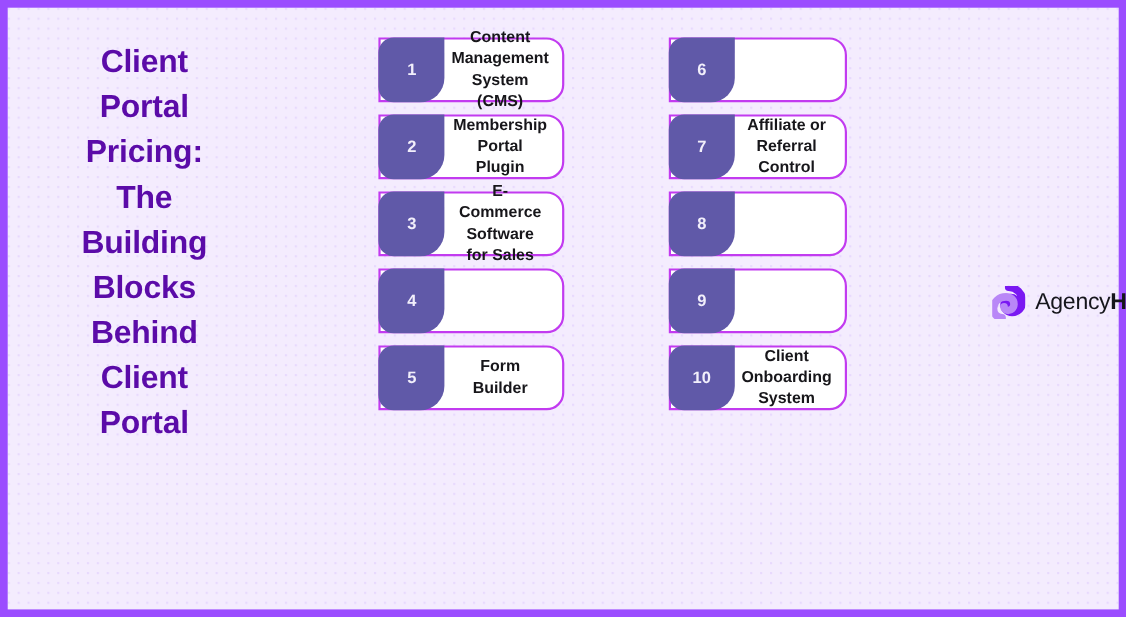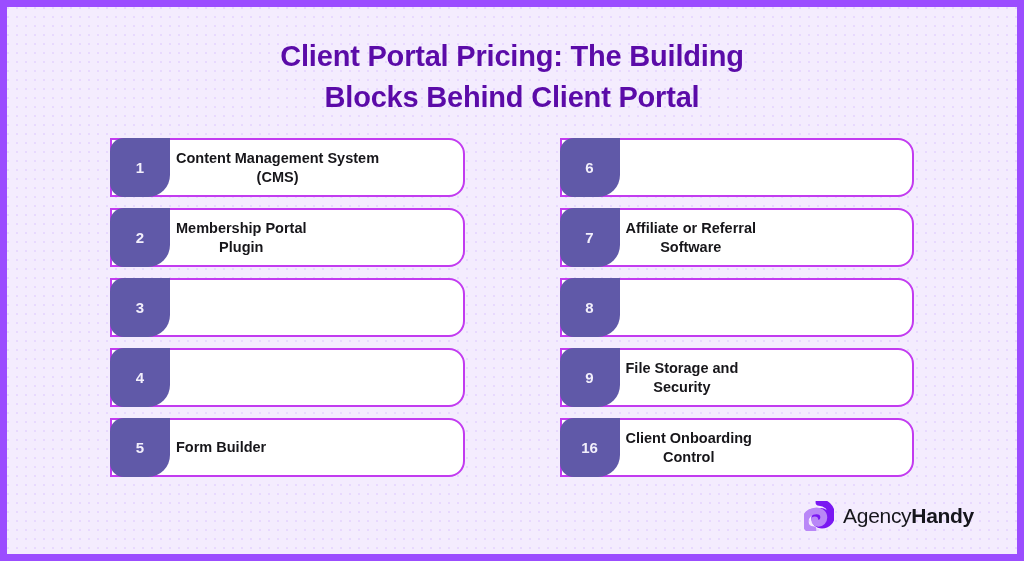--- a/index.html
+++ b/index.html
@@ -24,21 +24,20 @@
     
     background-image:
       radial-gradient(circle at 1px 1px, rgba(168,120,255,0.16) 1px, transparent 1.4px);
     background-size:9px 9px;
   }
 
   #page {
     position:absolute;
     inset:7px;
     display:flex;
-    flex-direction:column;
   }
 
   
   #title-block {
     padding:22px 60px 0 60px;
     text-align:center;
   }
   #page-title {
     color:#5B0BA8;
     font-size:29px;
@@ -157,20 +156,24 @@
             </div>
             <div class="card-body">
               <div class="card-label">Membership Portal
 Plugin</div>
             </div>
           </div>
           <div class="card">
             <div class="card-badge">
               <span class="card-number">3</span>
             </div>
+            <div class="card-body">
+              <div class="card-label">E-Commerce Software
+for Sales</div>
+            </div>
           </div>
           <div class="card">
             <div class="card-badge">
               <span class="card-number">4</span>
             </div>
           </div>
           <div class="card">
             <div class="card-badge">
               <span class="card-number">5</span>
             </div>
@@ -184,44 +187,40 @@
             <div class="card-badge">
               <span class="card-number">6</span>
             </div>
           </div>
           <div class="card">
             <div class="card-badge">
               <span class="card-number">7</span>
             </div>
             <div class="card-body">
               <div class="card-label">Affiliate or Referral
-Software</div>
+Control</div>
             </div>
           </div>
           <div class="card">
             <div class="card-badge">
               <span class="card-number">8</span>
             </div>
           </div>
           <div class="card">
             <div class="card-badge">
               <span class="card-number">9</span>
             </div>
-            <div class="card-body">
-              <div class="card-label">File Storage and
-Security</div>
-            </div>
-          </div>
-          <div class="card">
-            <div class="card-badge">
-              <span class="card-number">16</span>
+          </div>
+          <div class="card">
+            <div class="card-badge">
+              <span class="card-number">10</span>
             </div>
             <div class="card-body">
               <div class="card-label">Client Onboarding
-Control</div>
+System</div>
             </div>
           </div>
         </div>
     </div>
 
     <div id="footer">
       <div id="logo">
         <svg id="logo-mark" width="30" height="30" viewBox="0 0 100 100">
           <path d="M50 4 C72 4 92 22 92 46 C92 66 78 80 60 80 C46 80 36 70 36 56 C36 44 45 35 57 35 C66 35 72 41 72 49 C72 55 68 59 62 59 C58 59 55 56 55 52" fill="none" stroke="#7A18F2" stroke-width="23" stroke-linecap="round"></path>
           <path d="M30 96 C14 96 4 84 4 68 C4 48 20 33 42 33 C56 33 66 42 66 55 C66 66 58 74 48 74 C41 74 36 69 36 63" fill="none" stroke="#B987F7" stroke-width="23" stroke-linecap="round"></path>

